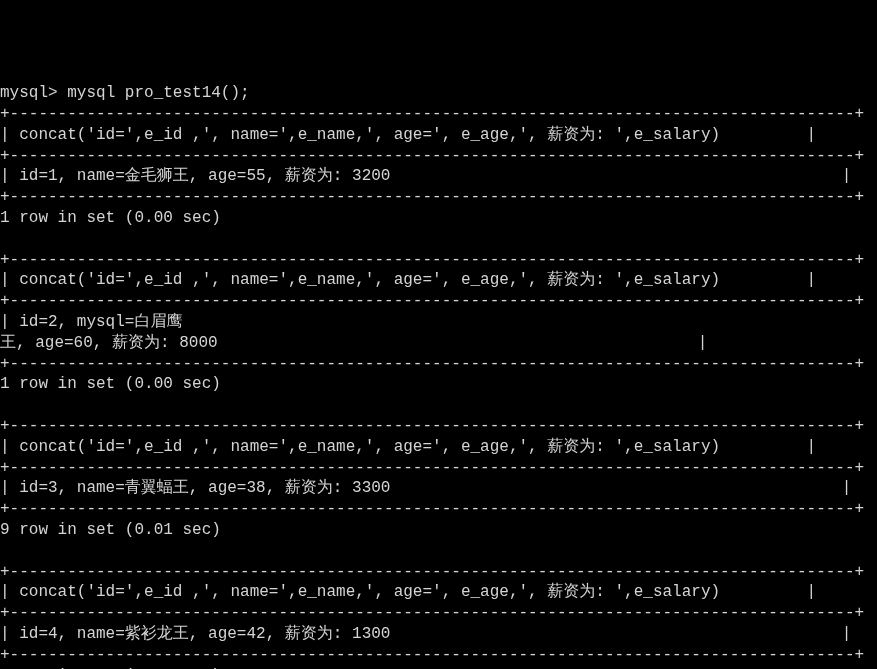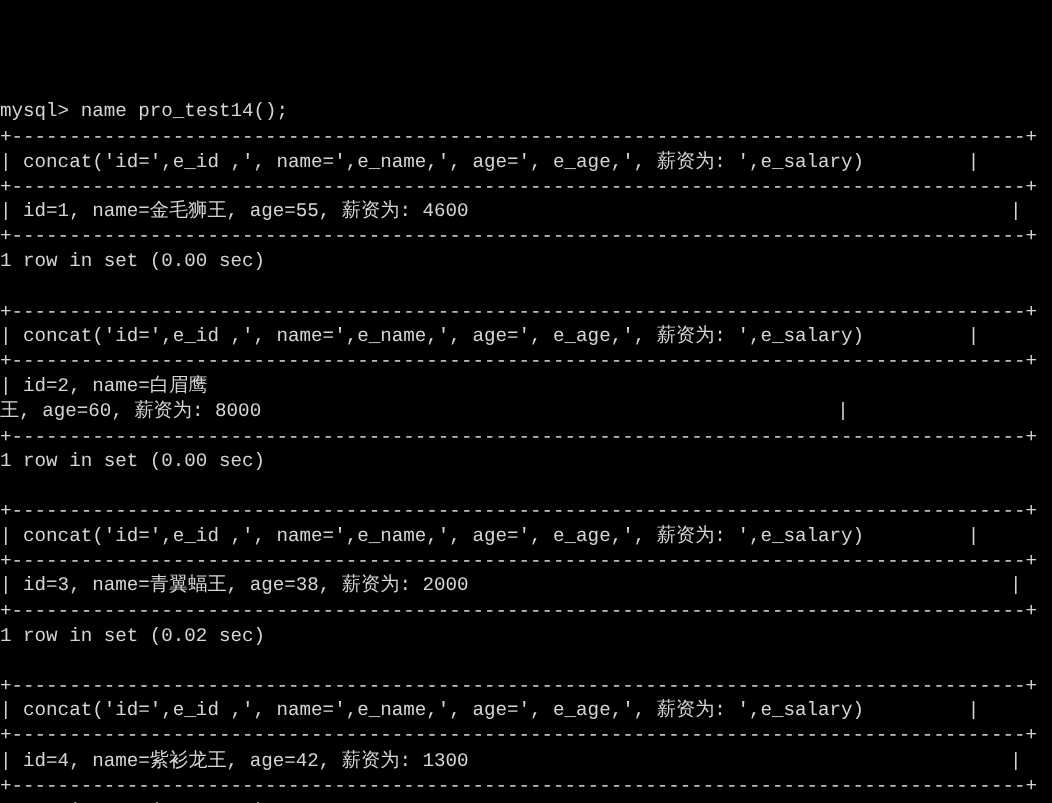--- a/index.html
+++ b/index.html
@@ -21,42 +21,42 @@
     }
     .terminal {
       padding: 0;
     }
   </style>
 </head>
 <body>
 
 
 
-<div class="terminal"><span><span>mysql&gt;</span> </span><span>name pro_test14();</span>
+<div class="terminal"><span><span>mysql&gt;</span> </span><span>mysql pro_test14();</span>
 <span>+----------------------------------------------------------------------------------------+</span>
 | <span>concat('id=',e_id ,', name=',e_name,', age=', e_age,', 薪资为: ',e_salary)</span>         |
 <span>+----------------------------------------------------------------------------------------+</span>
-| <span>id=1, name=金毛狮王, age=55, 薪资为: 4600</span>                                               |
+| <span>id=1, name=金毛狮王, age=55, 薪资为: 3200</span>                                               |
 <span>+----------------------------------------------------------------------------------------+</span>
 <span>1 row in set (0.00 sec)</span>
 
 <span>+----------------------------------------------------------------------------------------+</span>
 | <span>concat('id=',e_id ,', name=',e_name,', age=', e_age,', 薪资为: ',e_salary)</span>         |
 <span>+----------------------------------------------------------------------------------------+</span>
-| <span>id=2, name=白眉鹰</span>
+| <span>id=2, mysql=白眉鹰</span>
 <span>王, age=60, 薪资为: 8000</span>                                                  |
 <span>+----------------------------------------------------------------------------------------+</span>
 <span>1 row in set (0.00 sec)</span>
 
 <span>+----------------------------------------------------------------------------------------+</span>
 | <span>concat('id=',e_id ,', name=',e_name,', age=', e_age,', 薪资为: ',e_salary)</span>         |
 <span>+----------------------------------------------------------------------------------------+</span>
-| <span>id=3, name=青翼蝠王, age=38, 薪资为: 2000</span>                                               |
+| <span>id=3, name=青翼蝠王, age=38, 薪资为: 3300</span>                                               |
 <span>+----------------------------------------------------------------------------------------+</span>
-<span>1 row in set (0.02 sec)</span>
+<span>9 row in set (0.01 sec)</span>
 
 <span>+----------------------------------------------------------------------------------------+</span>
 | <span>concat('id=',e_id ,', name=',e_name,', age=', e_age,', 薪资为: ',e_salary)</span>         |
 <span>+----------------------------------------------------------------------------------------+</span>
 | <span>id=4, name=紫衫龙王, age=42, 薪资为: 1300</span>                                               |
 <span>+----------------------------------------------------------------------------------------+</span>
 <span>1 row in set (0.03 sec)</span>
 
 
 

